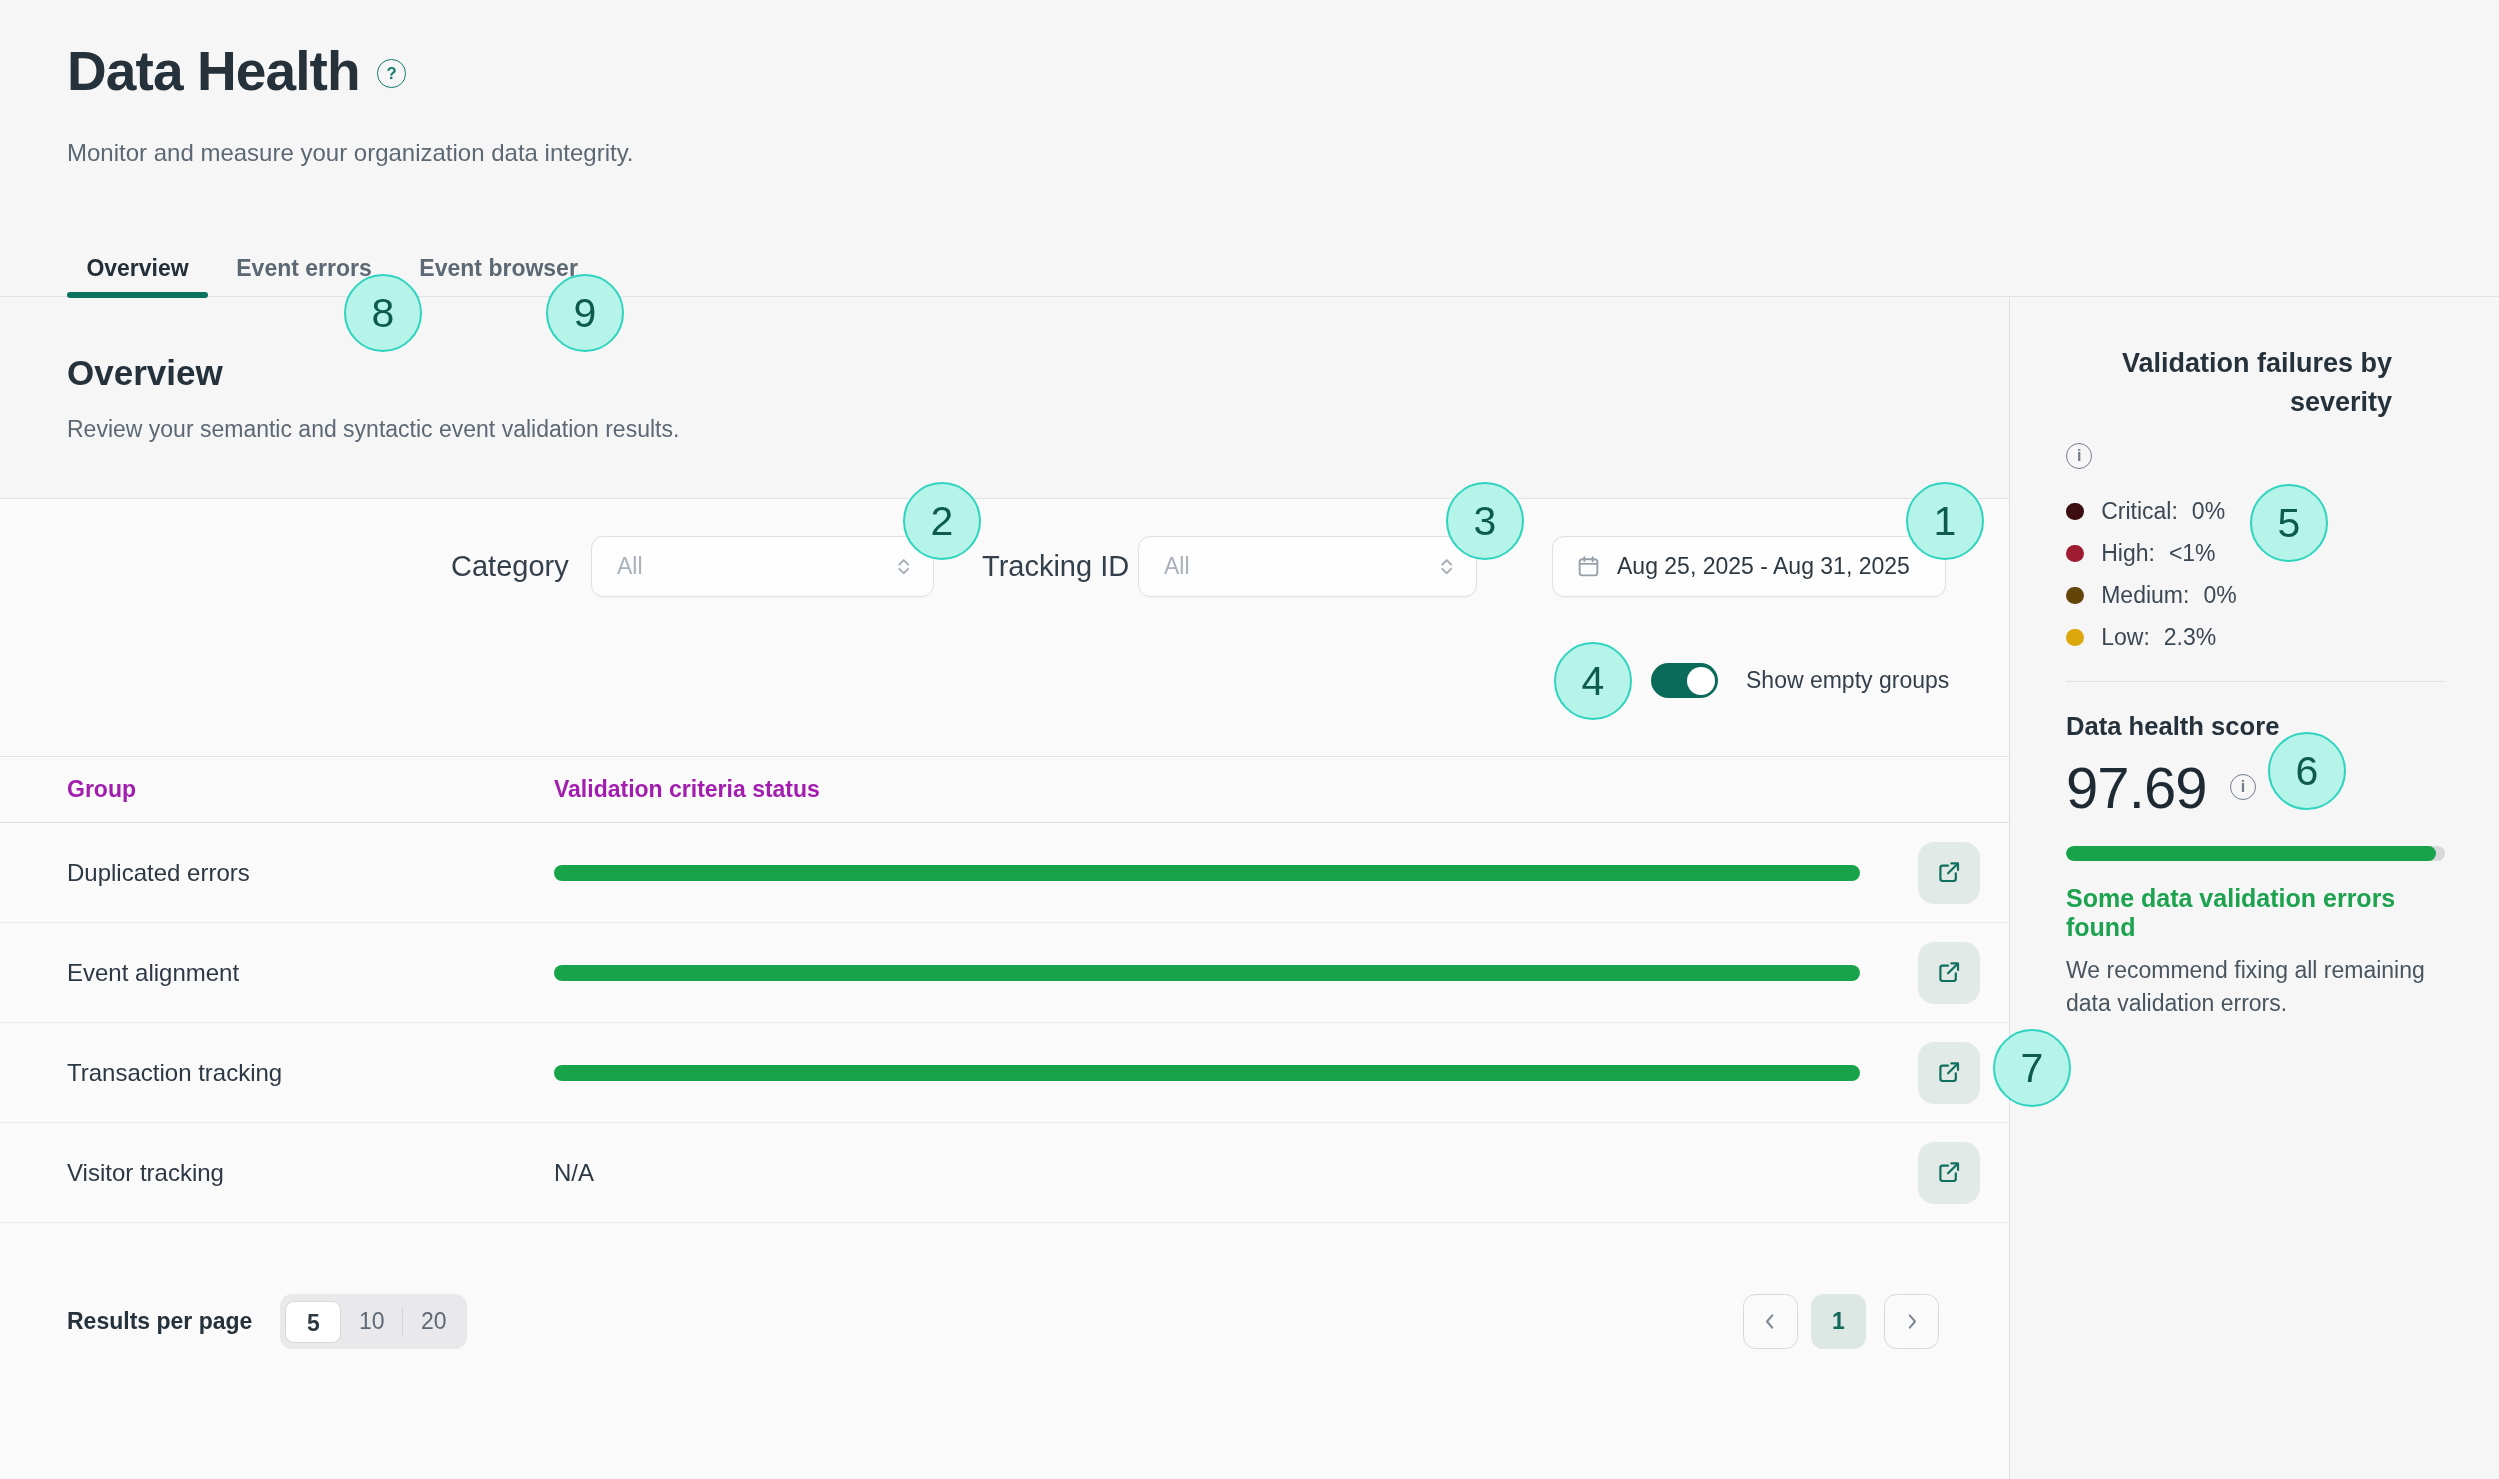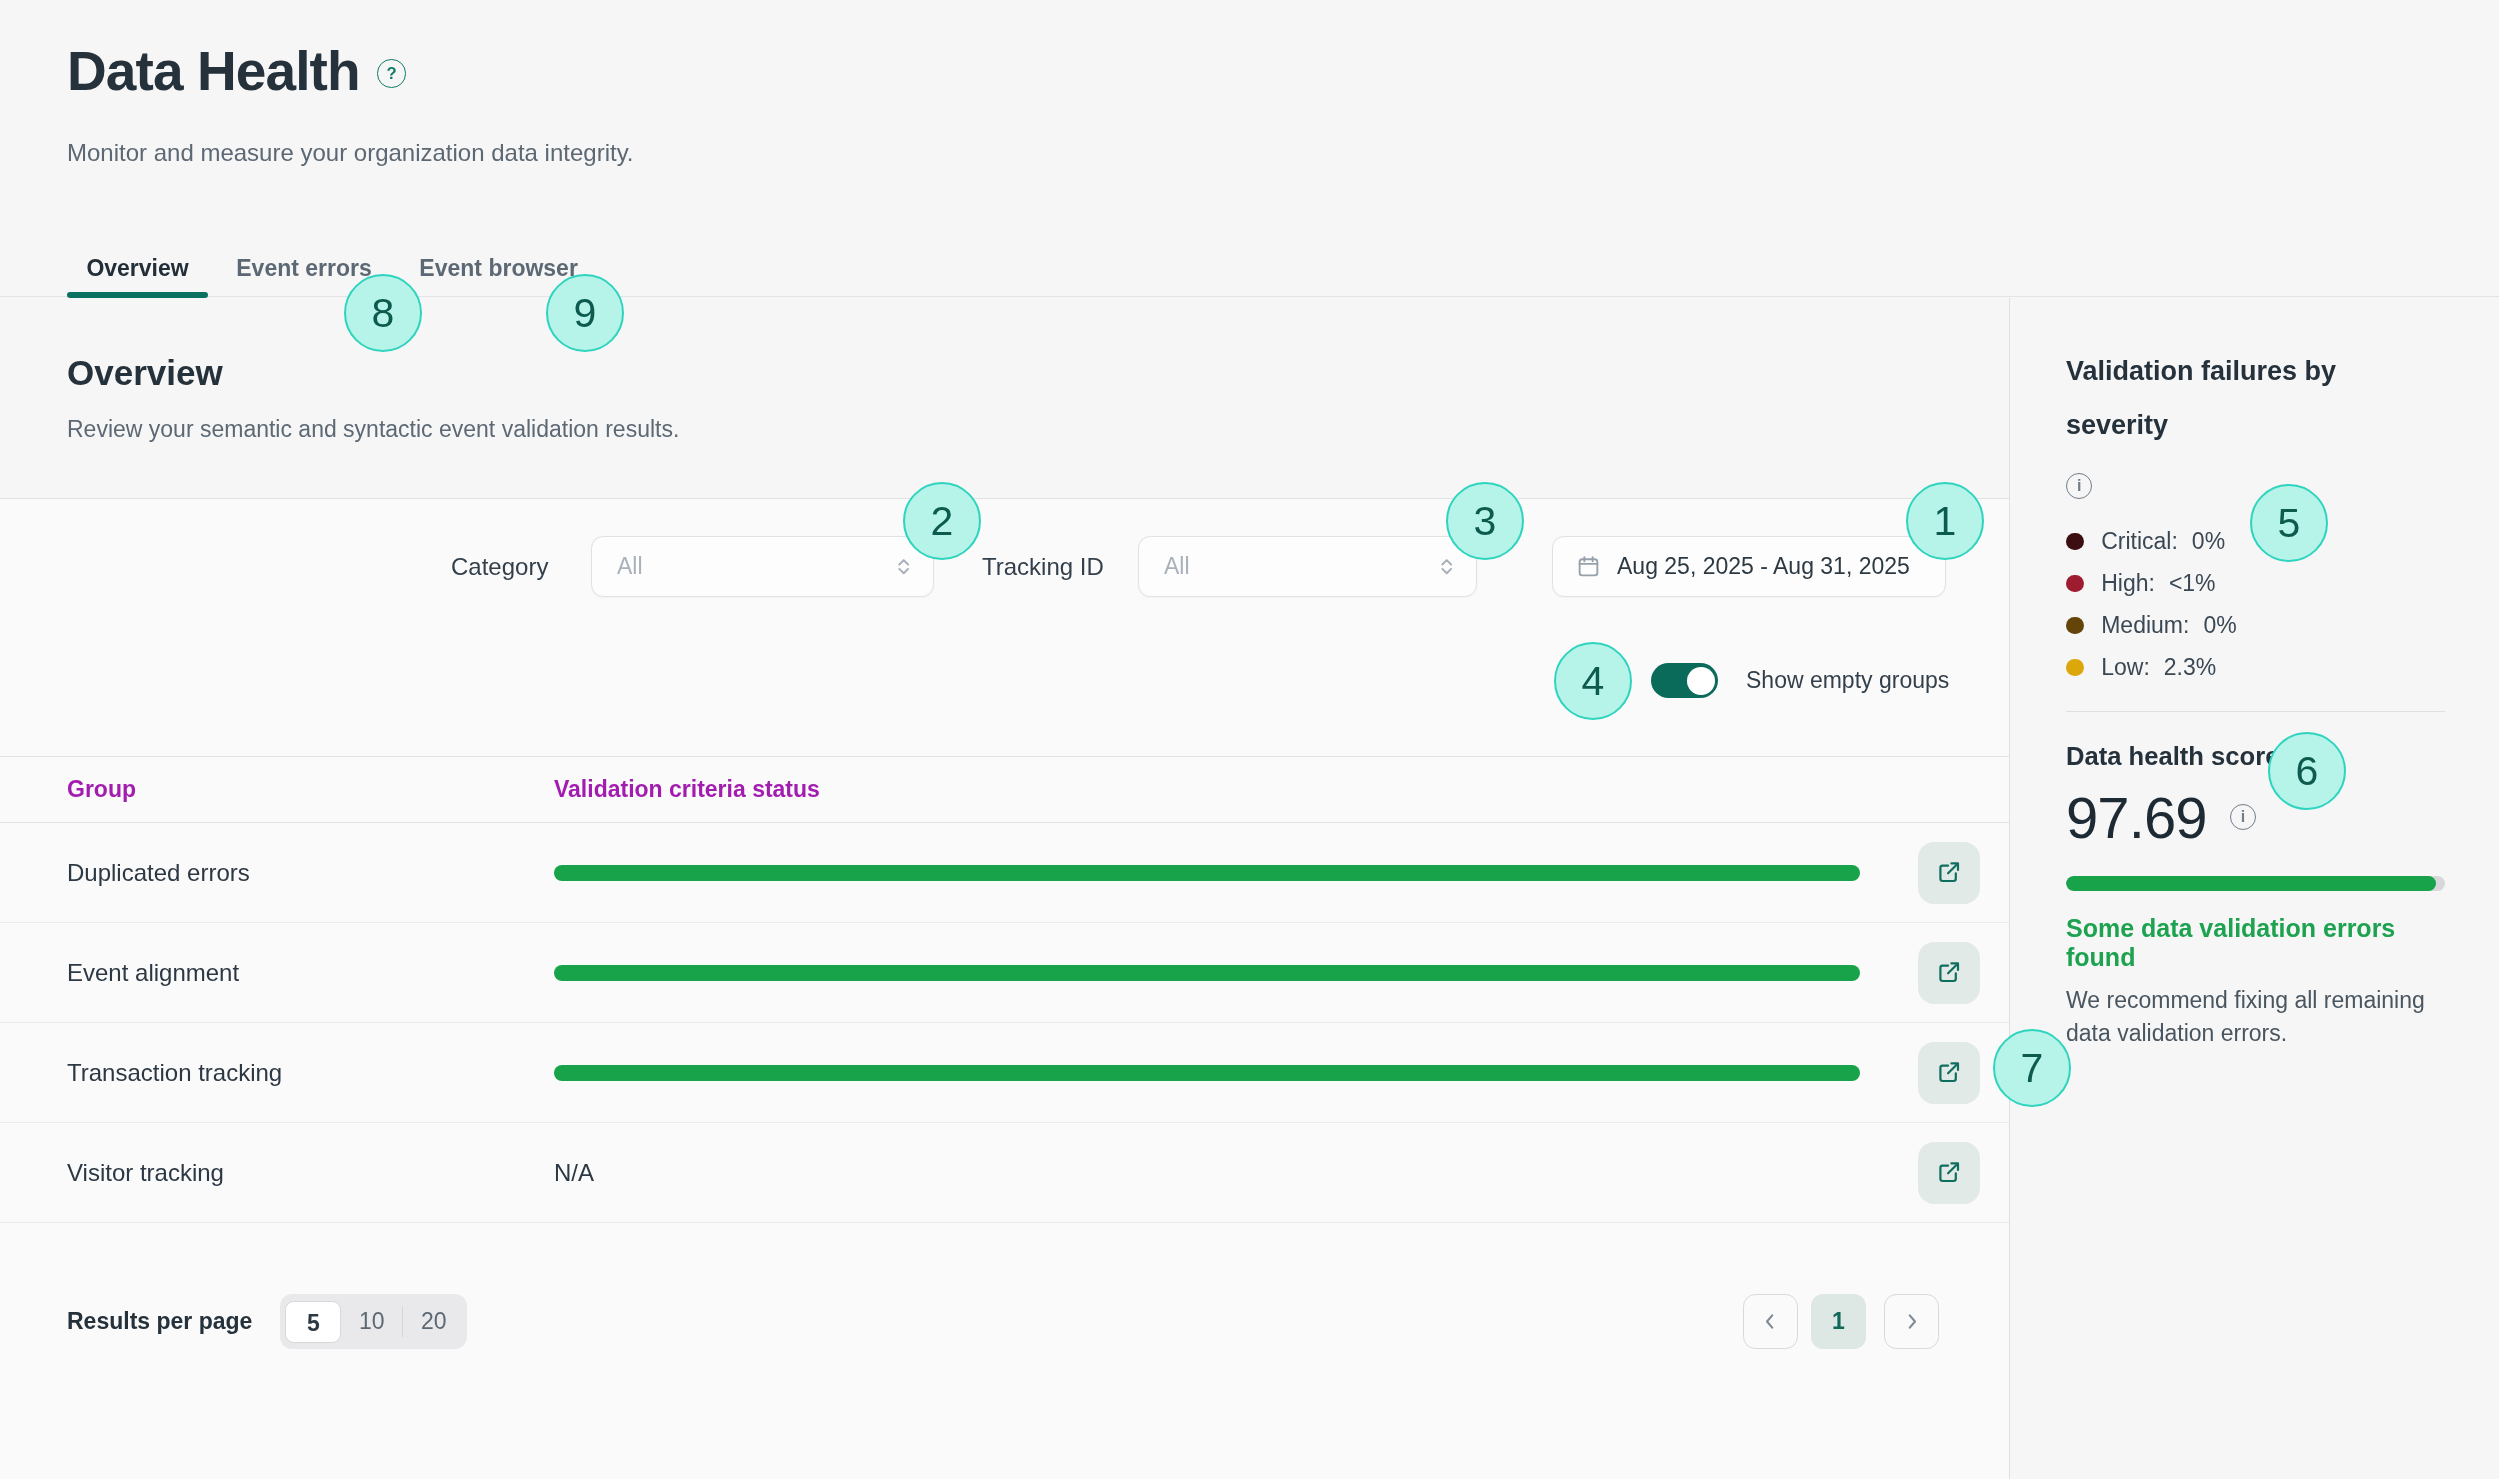--- a/index.html
+++ b/index.html
@@ -22,21 +22,21 @@
   .tab.active::after{content:"";position:absolute;left:0;right:0;bottom:-1.8px;height:6.2px;background:#0b7262;border-radius:3.5px;}
   
   .content{position:absolute;top:298px;left:0;right:0;bottom:0;display:flex;}
   .main{width:2010px;box-sizing:border-box;border-right:0.9px solid #dfdfe2;position:relative;}
   .heading-band{height:200px;position:relative;}
   .section-title{position:absolute;top:55px;left:67px;font-size:35px;font-weight:700;color:#25313b;}
   .section-subtitle{position:absolute;top:118px;left:67px;font-size:23px;color:#5c6873;}
   .main-body{position:absolute;top:200px;left:0;right:0;bottom:0;background:#fafafa;border-top:0.9px solid #e2e2e5;}
   
   .filters{position:relative;height:257px;}
-  .flabel{position:absolute;height:61px;line-height:61px;font-size:24px;color:#333f4a;}
+  .flabel{position:absolute;height:61px;line-height:61px;font-size:29px;color:#333f4a;}
   .select{position:absolute;height:61px;box-sizing:border-box;background:#fdfdfd;border:0.9px solid #e1e1e4;
     border-radius:12.3px;display:flex;align-items:center;padding:0 19.4px 0 25px;box-shadow:0 0.9px 1.8px rgba(0,0,0,0.03);}
   .select .placeholder{font-size:23px;color:#a9b1ba;flex:1;}
   .date-btn{position:absolute;height:61px;box-sizing:border-box;background:#fdfdfd;border:0.9px solid #e1e1e4;
     border-radius:12.3px;display:flex;align-items:center;gap:16px;padding:0 23px;box-shadow:0 0.9px 1.8px rgba(0,0,0,0.03);}
   .date-btn .date-text{font-size:23px;font-weight:400;color:#2d3942;}
   .toggle-row{position:absolute;top:164px;left:1651px;display:flex;align-items:center;gap:28px;height:35px;}
   .toggle{width:67px;height:35px;border-radius:17.6px;background:#0a6b5b;position:relative;}
   .toggle .knob{position:absolute;top:3.5px;right:3.5px;width:28px;height:28px;border-radius:50%;background:#ffffff;}
   .toggle-label{font-size:23px;color:#333f4a;}
@@ -62,21 +62,21 @@
   .seg-opt.selected{background:#ffffff;border:0.9px solid #d8d8dc;border-radius:8.8px;height:42px;line-height:42px;
     color:#2d3942;font-weight:600;box-sizing:border-box;}
   .seg-sep{width:0.9px;height:30px;background:#d4d4d8;}
   .pager-btn{position:absolute;top:71px;width:55px;height:55px;box-sizing:border-box;border:0.9px solid #d9d9dd;
     border-radius:12.3px;background:#fafafa;display:flex;align-items:center;justify-content:center;cursor:pointer;}
   .pager-page{position:absolute;top:71px;width:55px;height:55px;border-radius:12.3px;background:#dde7e4;
     display:flex;align-items:center;justify-content:center;font-size:23px;font-weight:600;color:#11695b;cursor:pointer;}
   
   .sidebar{flex:1;box-sizing:border-box;padding:46px 0 0 56px;}
   .sb-inner{width:379px;}
-  .sev-title{font-size:27px;font-weight:700;line-height:54px;color:#25313b;width:326px;}
+  .sev-title{font-size:27px;font-weight:700;line-height:39px;color:#25313b;width:326px;text-align:right;}
   .info-icon{width:26.4px;height:26.4px;border:1.8px solid #717d88;border-radius:50%;color:#717d88;font-size:16px;
     font-weight:700;display:flex;align-items:center;justify-content:center;box-sizing:border-box;}
   .sev-info{margin-top:21px;}
   .sev-list{margin-top:21px;}
   .sev-item{height:42px;display:flex;align-items:center;}
   .sev-dot{width:17.6px;height:17.6px;border-radius:50%;margin-right:17.6px;flex:none;}
   .sev-label{font-size:23px;color:#3b4854;}
   .sev-value{font-size:23px;color:#3b4854;margin-left:14px;}
   .sb-divider{margin-top:23px;height:0.9px;background:#e0e0e3;width:379px;}
   .score-title{margin-top:30px;font-size:25.6px;font-weight:700;color:#25313b;}

